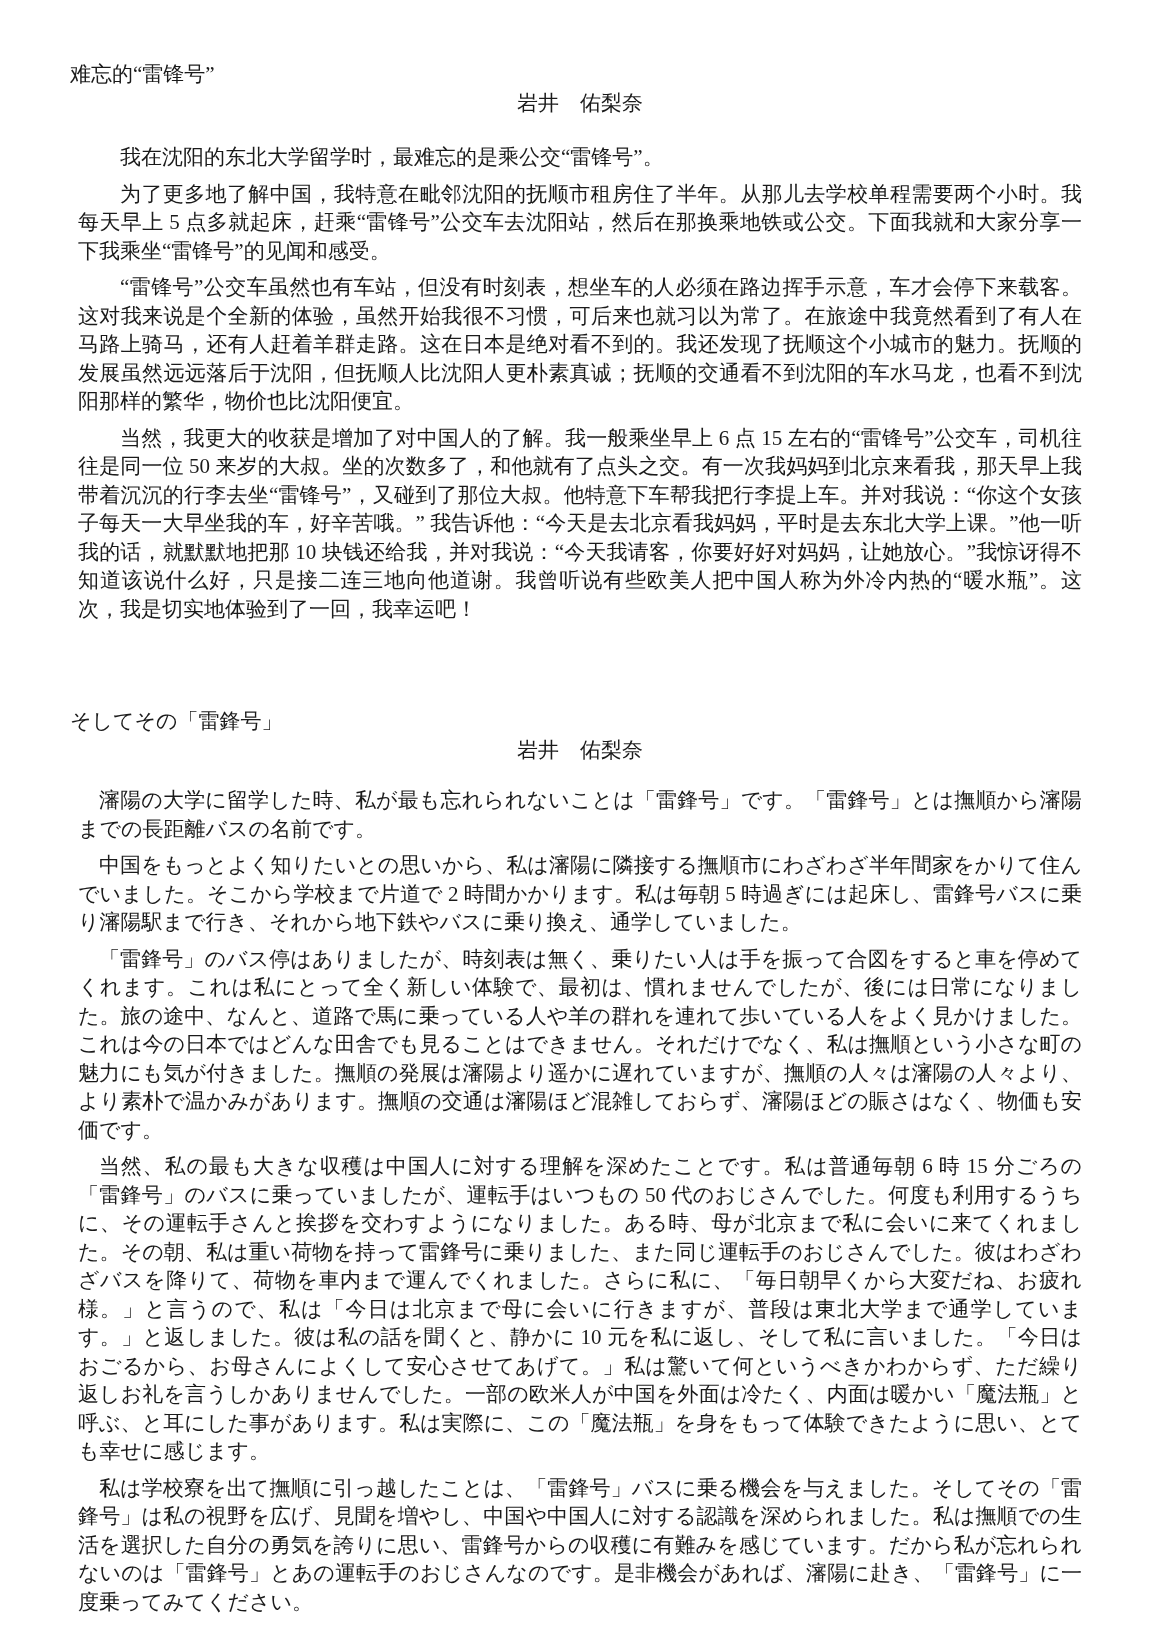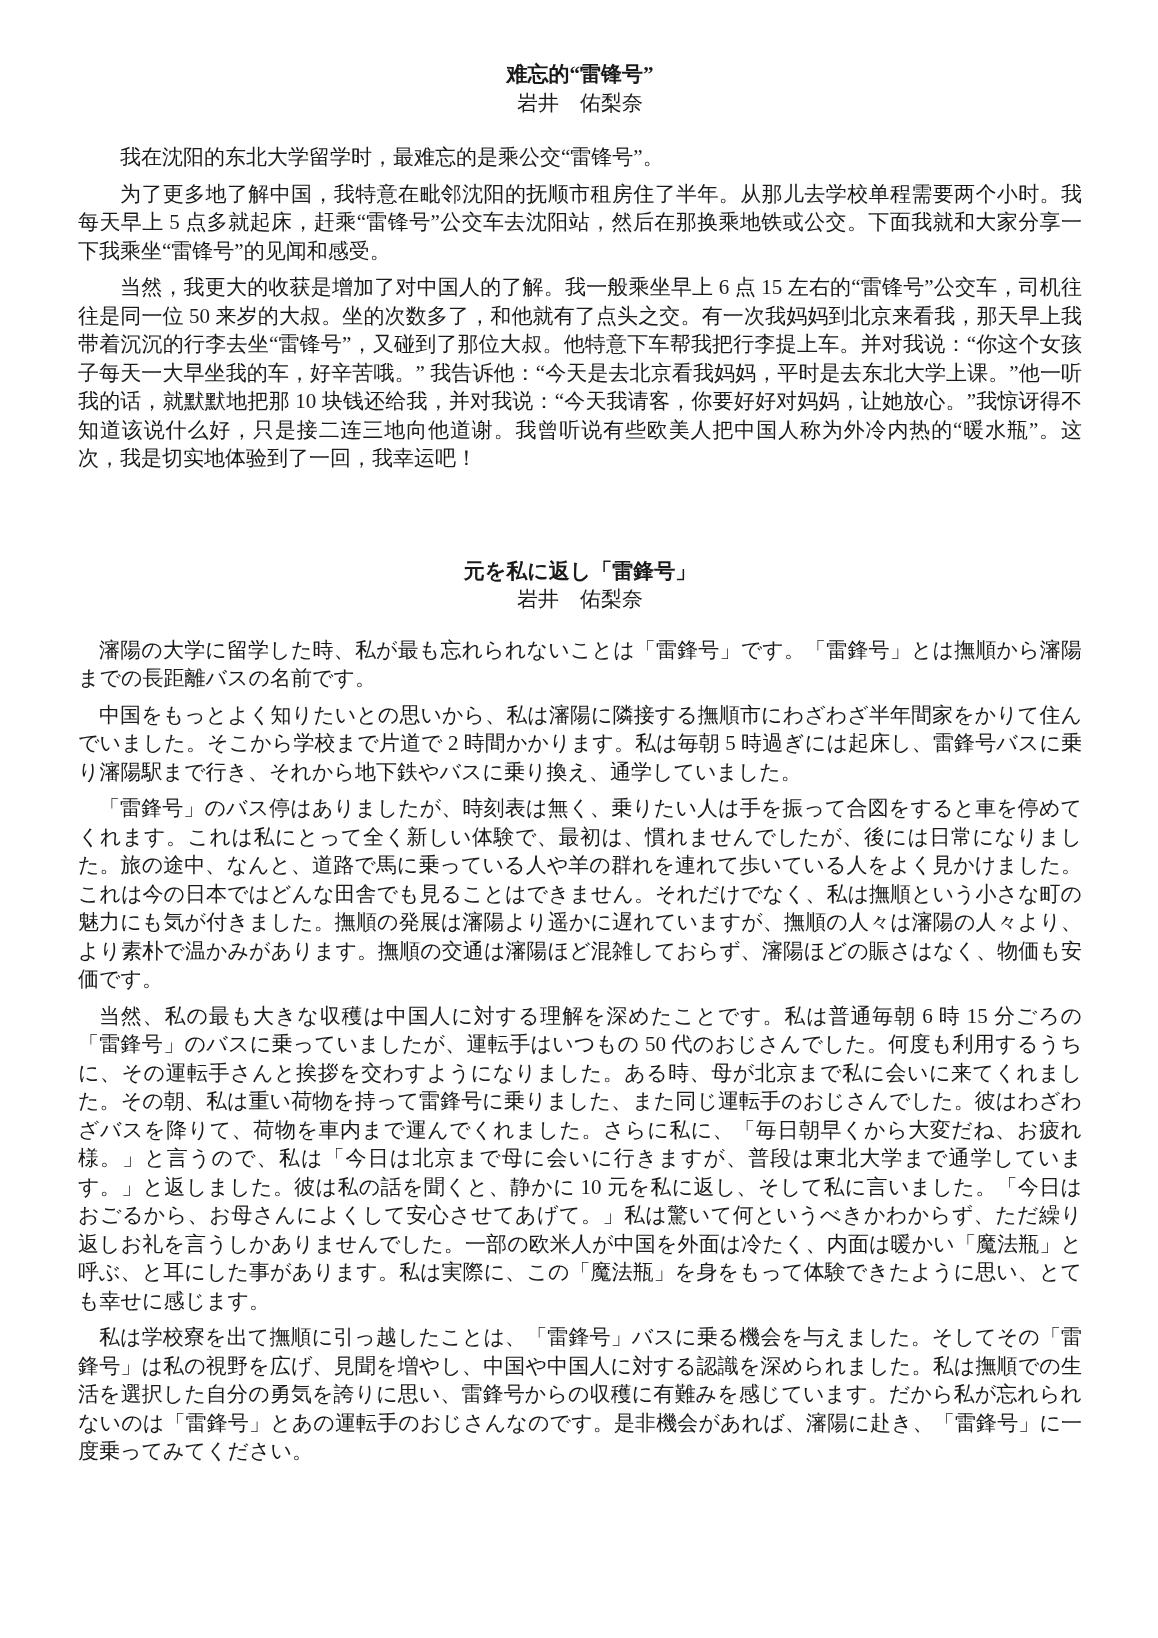--- a/index.html
+++ b/index.html
@@ -15,23 +15,23 @@
     box-sizing: border-box;
     padding: 60px 68px 40px 70px;
     font-family: "Liberation Serif", "DejaVu Serif", serif;
     font-size: 21px;
     line-height: 28.5px;
     color: #1a1a1a;
     overflow: hidden;
   }
   .section { margin: 0; }
   .doc-title {
-    text-align: center;
+    text-align: left;
     font-size: 21px;
-    font-weight: bold;
+    font-weight: normal;
     margin: 0;
     padding: 0;
   }
   .doc-author {
     text-align: center;
     margin: 0 0 26px 0;
   }
   .body-text p {
     margin: 8px;
     padding: 0;
@@ -46,26 +46,27 @@
 <body>
 
 <div class="page">
 
   <div class="section cn-section">
     <h1 class="doc-title">难忘的“雷锋号”</h1>
     <div class="doc-author">岩井　佑梨奈</div>
     <div class="body-text cn-body">
       <p>我在沈阳的东北大学留学时，最难忘的是乘公交“雷锋号”。</p>
       <p>为了更多地了解中国，我特意在毗邻沈阳的抚顺市租房住了半年。从那儿去学校单程需要两个小时。我每天早上 5 点多就起床，赶乘“雷锋号”公交车去沈阳站，然后在那换乘地铁或公交。下面我就和大家分享一下我乘坐“雷锋号”的见闻和感受。</p>
+      <p>“雷锋号”公交车虽然也有车站，但没有时刻表，想坐车的人必须在路边挥手示意，车才会停下来载客。这对我来说是个全新的体验，虽然开始我很不习惯，可后来也就习以为常了。在旅途中我竟然看到了有人在马路上骑马，还有人赶着羊群走路。这在日本是绝对看不到的。我还发现了抚顺这个小城市的魅力。抚顺的发展虽然远远落后于沈阳，但抚顺人比沈阳人更朴素真诚；抚顺的交通看不到沈阳的车水马龙，也看不到沈阳那样的繁华，物价也比沈阳便宜。</p>
       <p>当然，我更大的收获是增加了对中国人的了解。我一般乘坐早上 6 点 15 左右的“雷锋号”公交车，司机往往是同一位 50 来岁的大叔。坐的次数多了，和他就有了点头之交。有一次我妈妈到北京来看我，那天早上我带着沉沉的行李去坐“雷锋号”，又碰到了那位大叔。他特意下车帮我把行李提上车。并对我说：“你这个女孩子每天一大早坐我的车，好辛苦哦。”  我告诉他：“今天是去北京看我妈妈，平时是去东北大学上课。”他一听我的话，就默默地把那 10 块钱还给我，并对我说：“今天我请客，你要好好对妈妈，让她放心。”我惊讶得不知道该说什么好，只是接二连三地向他道谢。我曾听说有些欧美人把中国人称为外冷内热的“暖水瓶”。这次，我是切实地体验到了一回，我幸运吧！</p>
     </div>
   </div>
 
   <div class="section jp-section">
-    <h1 class="doc-title">元を私に返し「雷鋒号」</h1>
+    <h1 class="doc-title">そしてその「雷鋒号」</h1>
     <div class="doc-author">岩井　佑梨奈</div>
     <div class="body-text jp-body">
       <p>瀋陽の大学に留学した時、私が最も忘れられないことは「雷鋒号」です。「雷鋒号」とは撫順から瀋陽までの長距離バスの名前です。</p>
       <p>中国をもっとよく知りたいとの思いから、私は瀋陽に隣接する撫順市にわざわざ半年間家をかりて住んでいました。そこから学校まで片道で 2 時間かかります。私は毎朝 5 時過ぎには起床し、雷鋒号バスに乗り瀋陽駅まで行き、それから地下鉄やバスに乗り換え、通学していました。</p>
       <p>「雷鋒号」のバス停はありましたが、時刻表は無く、乗りたい人は手を振って合図をすると車を停めてくれます。これは私にとって全く新しい体験で、最初は、慣れませんでしたが、後には日常になりました。旅の途中、なんと、道路で馬に乗っている人や羊の群れを連れて歩いている人をよく見かけました。これは今の日本ではどんな田舎でも見ることはできません。それだけでなく、私は撫順という小さな町の魅力にも気が付きました。撫順の発展は瀋陽より遥かに遅れていますが、撫順の人々は瀋陽の人々より、より素朴で温かみがあります。撫順の交通は瀋陽ほど混雑しておらず、瀋陽ほどの賑さはなく、物価も安価です。</p>
       <p>当然、私の最も大きな収穫は中国人に対する理解を深めたことです。私は普通毎朝 6 時 15 分ごろの「雷鋒号」のバスに乗っていましたが、運転手はいつもの 50 代のおじさんでした。何度も利用するうちに、その運転手さんと挨拶を交わすようになりました。ある時、母が北京まで私に会いに来てくれました。その朝、私は重い荷物を持って雷鋒号に乗りました、また同じ運転手のおじさんでした。彼はわざわざバスを降りて、荷物を車内まで運んでくれました。さらに私に、「毎日朝早くから大変だね、お疲れ様。」と言うので、私は「今日は北京まで母に会いに行きますが、普段は東北大学まで通学しています。」と返しました。彼は私の話を聞くと、静かに 10 元を私に返し、そして私に言いました。「今日はおごるから、お母さんによくして安心させてあげて。」私は驚いて何というべきかわからず、ただ繰り返しお礼を言うしかありませんでした。一部の欧米人が中国を外面は冷たく、内面は暖かい「魔法瓶」と呼ぶ、と耳にした事があります。私は実際に、この「魔法瓶」を身をもって体験できたように思い、とても幸せに感じます。</p>
       <p>私は学校寮を出て撫順に引っ越したことは、「雷鋒号」バスに乗る機会を与えました。そしてその「雷鋒号」は私の視野を広げ、見聞を増やし、中国や中国人に対する認識を深められました。私は撫順での生活を選択した自分の勇気を誇りに思い、雷鋒号からの収穫に有難みを感じています。だから私が忘れられないのは「雷鋒号」とあの運転手のおじさんなのです。是非機会があれば、瀋陽に赴き、「雷鋒号」に一度乗ってみてください。</p>
     </div>
   </div>
 

